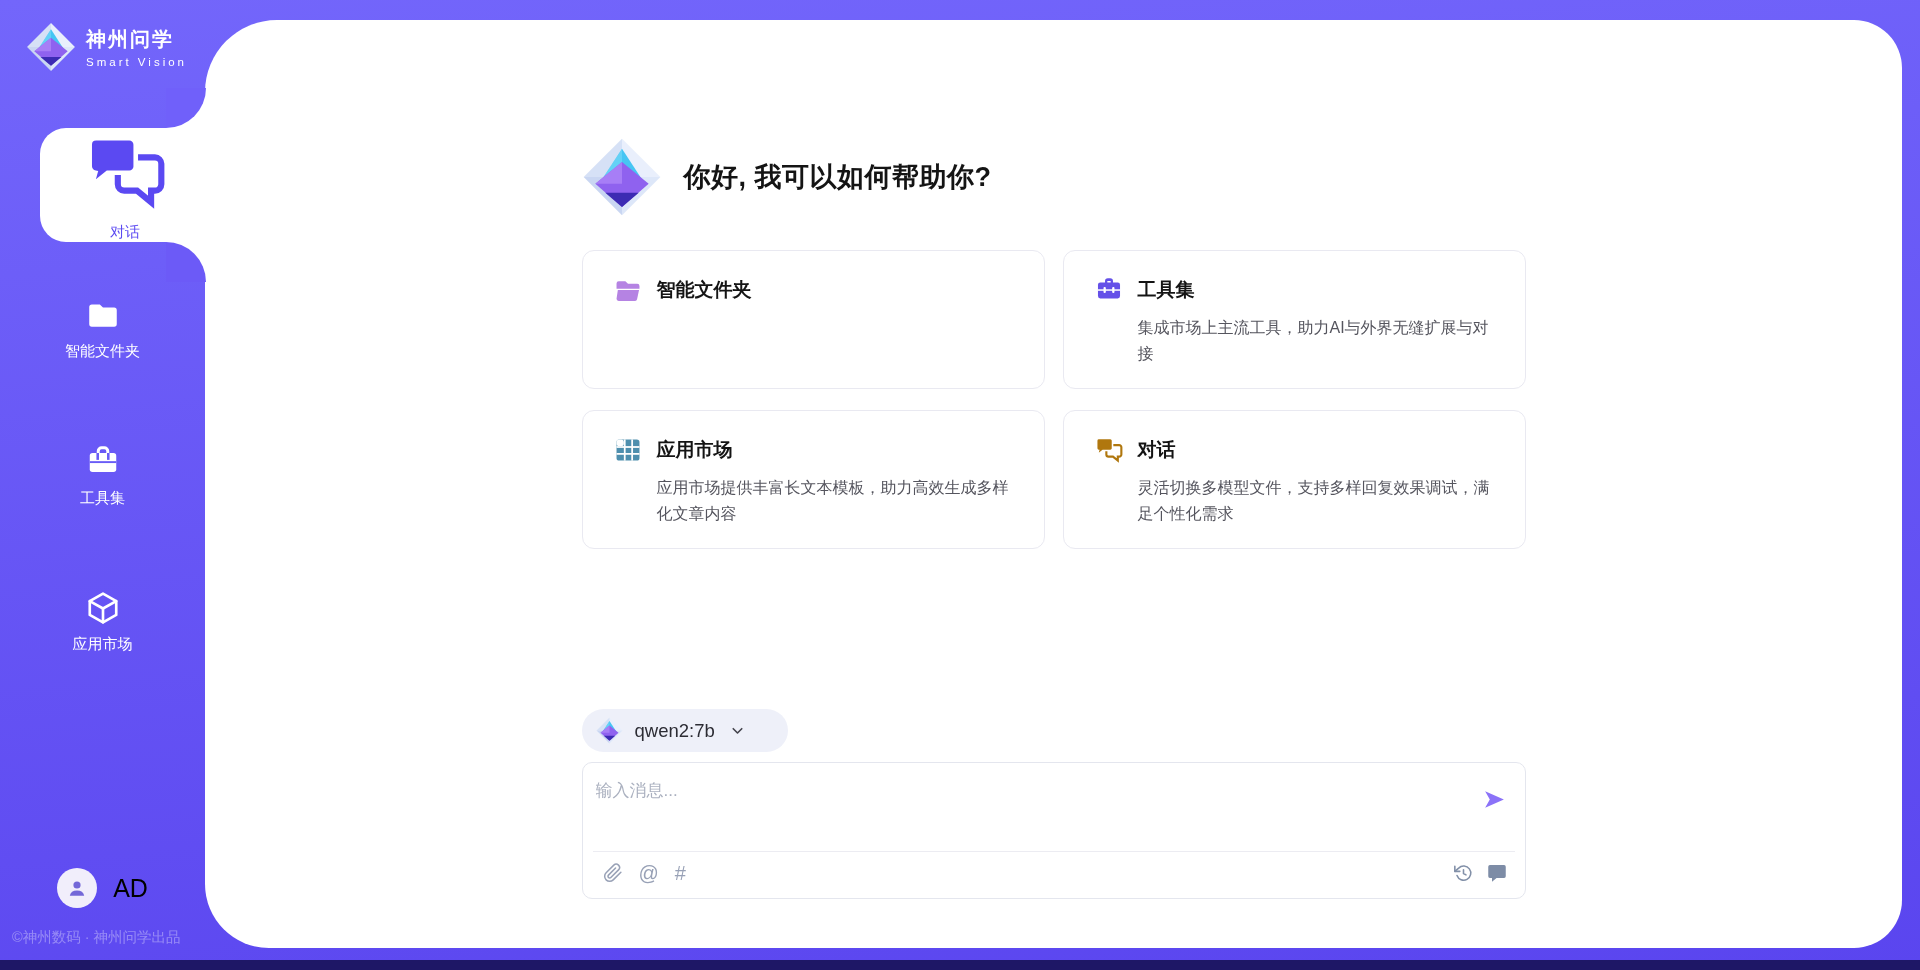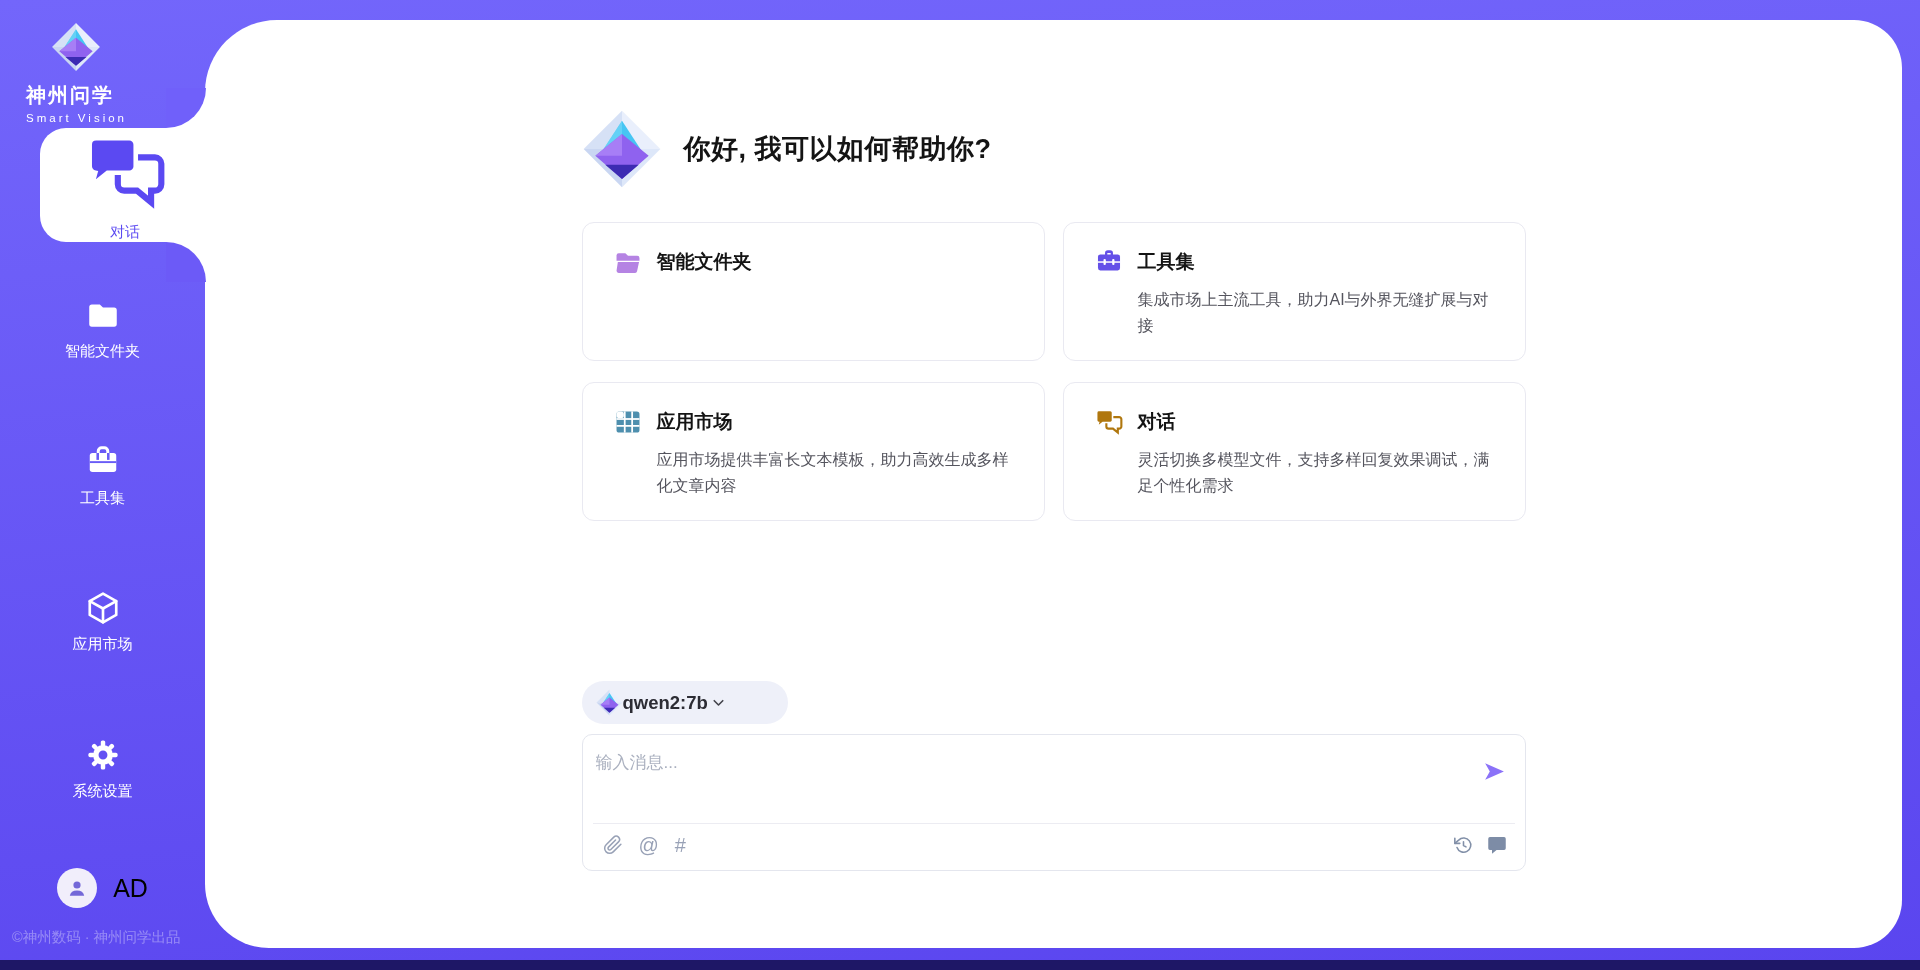--- a/index.html
+++ b/index.html
@@ -13,21 +13,21 @@
   .bottom-bar { position:absolute; left:0; right:0; bottom:0; height:10px; background: var(--bottom_bar, #1e1766); }
 
   
   .panel {
     position:absolute; left:205px; top:20px; right:18px; bottom:22px;
     background:#fff; border-radius:72px 48px 48px 64px;
   }
 
   
   .sidebar { position:absolute; left:0; top:0; width:205px; height:100%; }
-  .brand { position:absolute; left:26px; top:22px; display:flex; align-items:center; gap:10px;flex-direction:column; }
+  .brand { position:absolute; left:26px; top:22px; display:flex; align-items:center; gap:10px; }
   .brand .gem { width:50px; height:50px; }
   .brand-name { color:#fff; font-size:20px; font-weight:bold; letter-spacing:2px; }
   .brand-sub  { color:#fff; font-size:11.5px; letter-spacing:3px; margin-top:3px; }
 
   .nav-item { position:absolute; left:0; width:205px; display:flex; flex-direction:column; align-items:center; gap:9px; cursor:pointer; }
   .nav-item .nav-icon { width:36px; height:36px; display:block; }
   .nav-label { color:#fff; font-size:15px; }
 
   
   .active-tab {
@@ -44,37 +44,37 @@
   .fillet.bottom::before { background:#6c5af7; border-top-right-radius:100%; }
 
   .user-row { position:absolute; left:0; top:868px; width:205px; display:flex; align-items:center; justify-content:center; gap:16px; cursor:pointer; }
   .avatar { width:40px; height:40px; border-radius:50%; background:#f1eefb; display:flex; align-items:center; justify-content:center; }
   .avatar svg { width:24px; height:24px; }
   .user-initials { color:#000000; font-size:25px; }
   .sidebar-footer { position:absolute; left:12px; top:928px; color:rgba(255,255,255,0.35); font-size:14.5px; white-space:nowrap; }
 
   
   .content { width:944px; margin:0 auto; position:relative; }
-  .greeting-row { display:flex; align-items:center; gap:22px; padding-top:89px; }
+  .greeting-row { display:flex; align-items:center; gap:22px; padding-top:117px; }
   .greeting-row .gem { width:80px; height:80px; }
   .greeting { font-size:27px; font-weight:bold; color:#141414; letter-spacing:0.5px; }
 
   .cards { margin-top:33px; display:grid; grid-template-columns:1fr 1fr; gap:21px 18px; }
   .card {
     background:#fff; border:1px solid var(--card_border, #e9e9f1); border-radius:12px;
     padding:24px 28px 22px 30px; min-height:127px; cursor:pointer;
   }
   .card-head { display:flex; align-items:center; gap:14px; }
   .card-icon { width:30px; height:30px; display:block; }
   .card-title { font-size:19px; font-weight:bold; color:#141414; }
   .card-desc { margin:10px 0 0 44px; font-size:16px; line-height:1.6; color:var(--desc_text, #55555e); max-width:372px; }
 
   .model-pill {
     margin-top:160px; width:206px; height:43px; border-radius:22px;
-    background:var(--pill_bg, #eef0f9); display:flex; align-items:center; padding:4px 14px; cursor:pointer;font-weight:bold;
+    background:var(--pill_bg, #eef0f9); display:flex; align-items:center; gap:12px; padding:4px 14px; cursor:pointer;
   }
   .model-pill .gem { width:27px; height:27px; }
   .model-name { font-size:18.5px; color:#2c2c34; }
   .chevron { width:17px; height:17px; margin-left:2px; }
 
   .composer {
     margin-top:10px; width:944px; height:137px;
     border:1px solid #e4e6ee; border-radius:10px; background:#fff; position:relative;
   }
   .composer textarea {
@@ -156,36 +156,20 @@
 
   <div class="nav-item" style="top:590px">
     <svg class="nav-icon" viewBox="0 0 34 34" fill="none" stroke="#fff" stroke-width="2.5" stroke-linejoin="round" stroke-linecap="round">
       <path d="M17 3.5 29.5 10.5 V23.5 L17 30.5 4.5 23.5 V10.5 Z"></path>
       <path d="M4.5 10.5 17 17.5 29.5 10.5"></path>
       <path d="M17 17.5 V30.5"></path>
     </svg>
     <span class="nav-label">应用市场</span>
   </div>
 
-  <div class="nav-item" style="top:737px">
-    <svg class="nav-icon" viewBox="0 0 34 34">
-      <g fill="#fff">
-        <rect x="14.9" y="3.2" width="4.2" height="6" rx="1.6"></rect>
-        <rect x="14.9" y="3.2" width="4.2" height="6" rx="1.6" transform="rotate(45 17 17)"></rect>
-        <rect x="14.9" y="3.2" width="4.2" height="6" rx="1.6" transform="rotate(90 17 17)"></rect>
-        <rect x="14.9" y="3.2" width="4.2" height="6" rx="1.6" transform="rotate(135 17 17)"></rect>
-        <rect x="14.9" y="3.2" width="4.2" height="6" rx="1.6" transform="rotate(180 17 17)"></rect>
-        <rect x="14.9" y="3.2" width="4.2" height="6" rx="1.6" transform="rotate(225 17 17)"></rect>
-        <rect x="14.9" y="3.2" width="4.2" height="6" rx="1.6" transform="rotate(270 17 17)"></rect>
-        <rect x="14.9" y="3.2" width="4.2" height="6" rx="1.6" transform="rotate(315 17 17)"></rect>
-      </g>
-      <circle cx="17" cy="17" r="6.8" fill="none" stroke="#fff" stroke-width="5.2"></circle>
-    </svg>
-    <span class="nav-label">系统设置</span>
-  </div>
 
   <div class="user-row">
     <span class="avatar">
       <svg viewBox="0 0 24 24">
         <circle cx="12" cy="9" r="3.6" fill="#7468d8"></circle>
         <path d="M4.8 19.8a7.3 6.3 0 0 1 14.4 0z" fill="#7468d8"></path>
       </svg>
     </span>
     <span class="user-initials">AD</span>
   </div>

